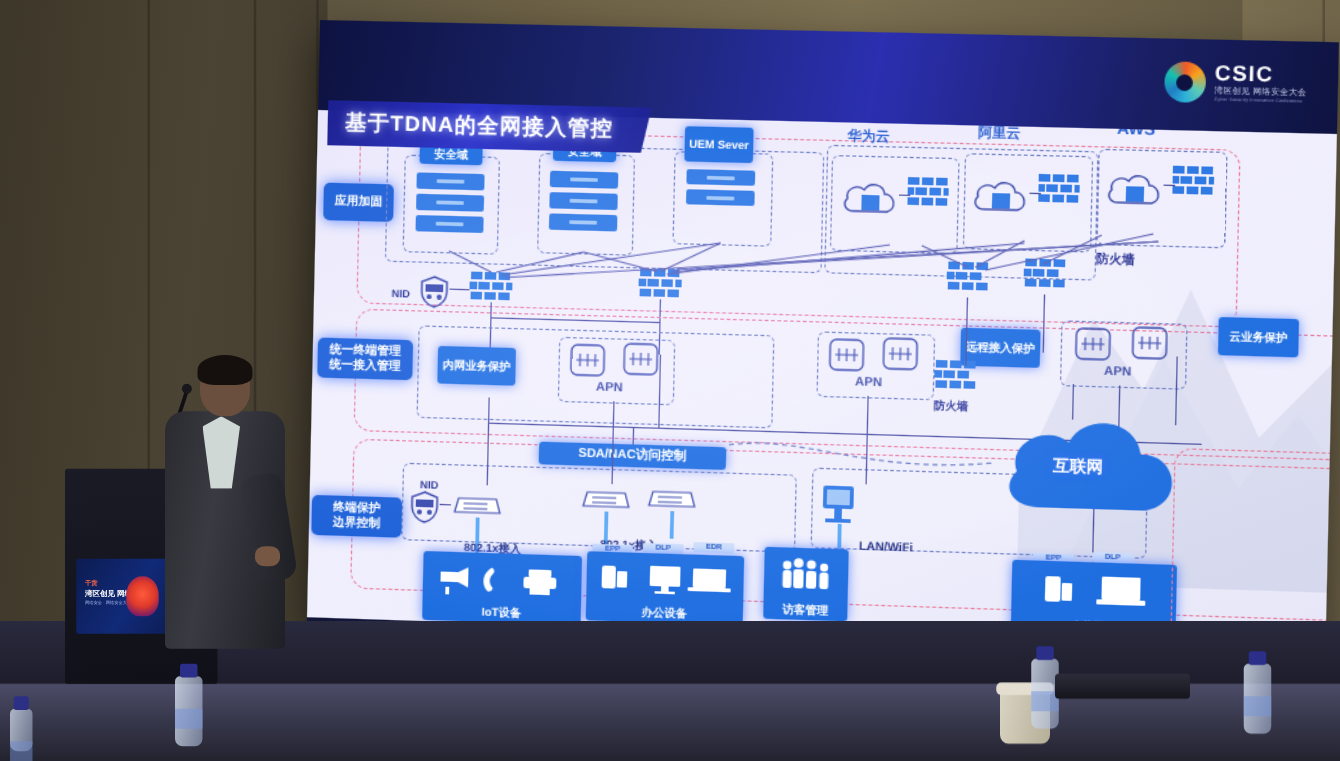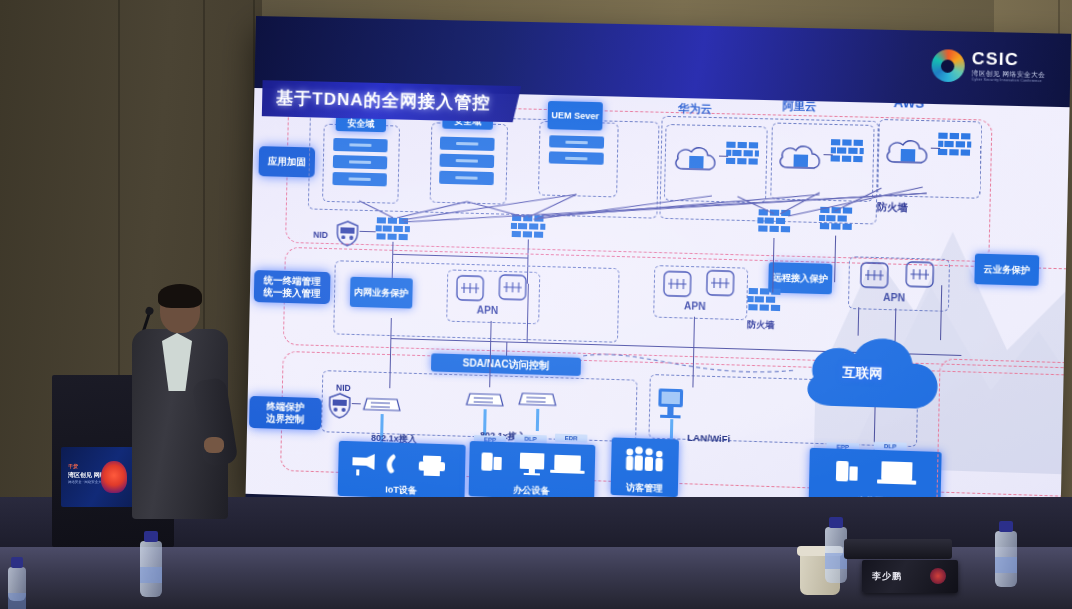--- a/index.html
+++ b/index.html
@@ -611,21 +611,18 @@
       <div class="lid"></div>
     </div>
   <div class="bottle" style="left:825px;bottom:26px;">
     <div class="capb"></div>
       <div class="lbl"></div>
   </div>
   <div class="bottle" style="left:995px;bottom:22px;">
     <div class="capb"></div>
       <div class="lbl"></div>
   </div>
-  <div class="nameplate" style="left:862px;">
-    <span>李少鹏</span>
-  </div>
   <div class="laptop"></div>
   <div class="bottle" style="left:8px;bottom:8px;width:18px;height:34px;opacity:.9">
     <div class="capb" style="left:3px;width:12px;"></div>
       <div class="lbl"></div>
   </div>
 </div>
 
 </body></html>

